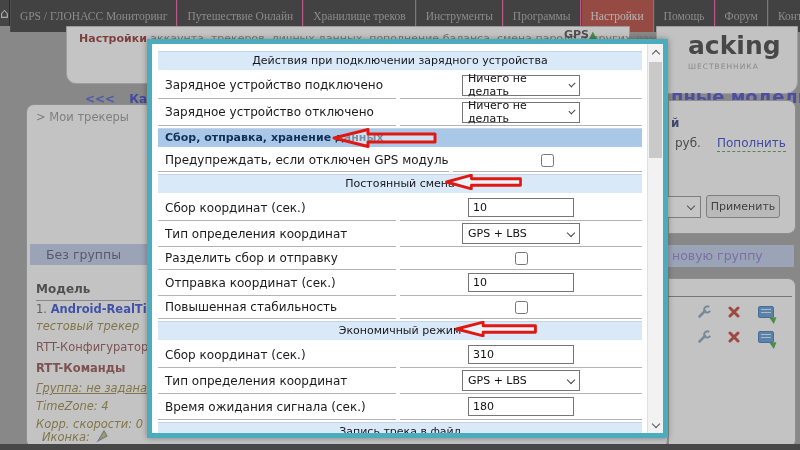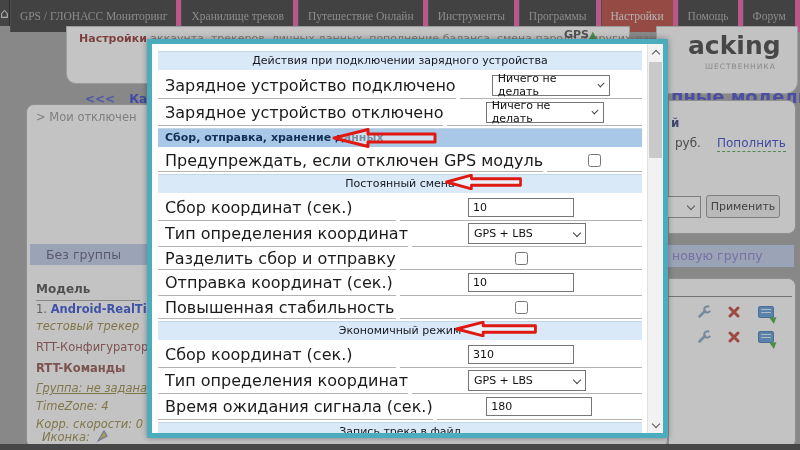--- a/index.html
+++ b/index.html
@@ -2,32 +2,32 @@
 <html><head>
 <meta charset="utf-8">
 <style>
   html,body{margin:0;padding:0;}
   body{font-family:"DejaVu Sans",sans-serif;background:#6f6f6f;}
   .stage{position:relative;width:800px;height:450px;overflow:hidden;background:#9a9a9a;}
 
   
   .nav{position:absolute;left:0;top:0;width:800px;height:26px;background:#161616;display:flex;align-items:stretch;z-index:1;}
   .nav-home{width:34px;display:flex;align-items:center;justify-content:center;background:#2b2b2b;border-right:1px solid #000;color:#cfcfcf;font-size:14px;cursor:pointer;}
-  .nav-item{display:flex;align-items:center;padding:16px 9px;background:#262626;border-left:1px solid #3a3a3a;border-right:5px solid #ec4899;color:#9f9f9f;font-family:"Liberation Serif",serif;font-size:11.5px;white-space:nowrap;cursor:pointer;}
+  .nav-item{display:flex;align-items:center;padding:16px 9px;background:#262626;border-left:1px solid #3a3a3a;border-right:1px solid #ec4899;color:#9f9f9f;font-family:"Liberation Serif",serif;font-size:11.5px;white-space:nowrap;cursor:pointer;}
   .nav-item.active{background:#b03228;color:#e3dede;}
 
   
   .note-box{position:absolute;left:66px;top:26px;width:562px;height:56px;background:#fdfdfd;border:1px solid #bbb;border-radius:0 0 10px 10px;z-index:1;}
   .note-line{position:absolute;left:12px;top:5px;font-size:11px;color:#8c8370;white-space:nowrap;}
   .note-line b{color:#8a1f1f;}
   .logo-box{position:absolute;left:656px;top:26px;width:140px;height:66px;background:#fbfbfb;border:1px solid #c0c0c0;border-radius:0 0 12px 12px;z-index:1;}
   .logo-gps{position:absolute;left:545px;top:28px;z-index:1;font-size:11px;font-weight:bold;color:#3d3d3d;margin-left:19px;}
   .logo-gps .tri{color:#2f9e35;font-size:10px;}
   .logo-big{position:absolute;left:688px;top:31px;z-index:1;font-size:25px;font-weight:bold;color:#2e2e2e;letter-spacing:0;}
-  .logo-tag{position:absolute;left:688px;top:62px;z-index:1;font-size:7.5px;color:#9a9a9a;letter-spacing:1px;margin-left:17px;}
+  .logo-tag{position:absolute;left:688px;top:62px;z-index:1;font-size:7.5px;color:#9a9a9a;letter-spacing:1px;}
 
   .crumbs{position:absolute;left:85px;top:92px;z-index:1;font-size:12px;font-weight:bold;white-space:nowrap;}
   .crumbs .back{color:#3a4fd0;margin-right:14px;}
   .crumbs .map{color:#2233c4;margin-right:10px;}
   .crumbs .sep{color:#777;margin-right:10px;font-weight:normal;}
   .crumbs .mng{color:#6a2fb0;}
 
   .left-panel{position:absolute;left:26px;top:104px;width:640px;height:342px;background:#fcfcfc;border:1px solid #a5a5a5;border-radius:8px;z-index:1;}
   .tree-item{position:absolute;left:36px;top:110px;z-index:1;font-size:11.5px;color:#8a8a8a;}
   .group-bar{position:absolute;left:30px;top:244px;width:636px;height:21px;background:#b9c6e6;z-index:1;}
@@ -67,21 +67,21 @@
   .dim{position:absolute;inset:0;background:rgba(110,110,110,0.40);z-index:5;}
 
   
   .modal{position:absolute;left:147px;top:39px;width:521px;height:399px;background:#fff;border:5px solid #4aacbc;box-sizing:border-box;z-index:10;box-shadow:0 0 6px rgba(0,0,0,0.35);padding-left:44px;}
   .modal-content{position:absolute;left:0;top:0;right:15px;bottom:0;overflow:hidden;padding-top:5px;}
   .mhead{height:18px;margin:2px 6px;background:#d9e9f8;border-top:1px solid #c4d6e6;font-size:11px;color:#17171f;text-align:center;line-height:18px;}
   .mhead.dark{background:#a9c8e8;text-align:left;font-weight:bold;color:#122f55;padding-left:7px;margin:2px 6px;}
   .mrow{display:flex;height:26px;margin:0 6px;}
   .mrow.tall{height:27px;}
   .mrow.chk{height:23px;}
-  .mrow .lbl{flex:1;border-bottom:1px solid #b3b3b3;font-size:16px;color:#1b1b1b;display:flex;align-items:center;padding-left:7px;margin-right:2px;white-space:nowrap;}
+  .mrow .lbl{flex:1;border-bottom:1px solid #b3b3b3;font-size:12px;color:#1b1b1b;display:flex;align-items:center;padding-left:7px;margin-right:2px;white-space:nowrap;}
   .mrow .ctl{width:242px;border-bottom:1px solid #b3b3b3;margin-left:2px;display:flex;align-items:center;justify-content:center;}
   .tinput{width:96px;height:15px;border:1px solid #767676;font-size:11px;font-family:"DejaVu Sans",sans-serif;padding:1px 4px;color:#111;}
   .tselect{width:106px;height:19px;border:1px solid #767676;background:#fff;font-size:11px;color:#111;display:flex;align-items:center;justify-content:space-between;padding:0 5px;cursor:pointer;gap:32px;}
   .tselect .chev{margin-top:-2px;}
   .cbox{width:13px;height:13px;margin:0;}
   
   .msb{position:absolute;top:0;right:0;width:15px;bottom:0;background:#f2f2f2;border-left:1px solid #e0e0e0;}
   .msb-btn{position:absolute;left:0;width:15px;height:16px;display:flex;align-items:center;justify-content:center;cursor:pointer;}
   .msb-btn.up{top:0;}
   .msb-btn.down{bottom:0;}
@@ -95,22 +95,22 @@
 </head>
 <body>
 
 <div class="stage">
 
   <div class="nav">
     <div class="nav-home">
         <span>⌂</span>
       </div>
     <div class="nav-item">GPS / ГЛОНАСС Мониторинг</div>
+    <div class="nav-item">Путешествие Онлайн</div>
     <div class="nav-item">Хранилище треков</div>
-    <div class="nav-item">Путешествие Онлайн</div>
     <div class="nav-item">Инструменты</div>
     <div class="nav-item">Программы</div>
     <div class="nav-item active">Настройки</div>
     <div class="nav-item">Помощь</div>
     <div class="nav-item">Форум</div>
     <div class="nav-item">Контакты</div>
 
   </div>
 
   <div class="note-box">
@@ -120,21 +120,21 @@
   <div class="logo-box"></div>
   <div class="logo-gps"><span>GPS</span><span class="tri">▲</span></div>
   <div class="logo-big">acking</div>
   <div class="logo-tag">ШЕСТВЕННИКА</div>
 
   <div class="crumbs">
     <span class="back">&lt;&lt;&lt;</span><span class="map">Карта</span><span class="sep">|</span><span class="mng">Управл</span>
   </div>
 
   <div class="left-panel"></div>
-  <div class="tree-item"><span>&gt;</span>&nbsp;<span>Мои отключен</span></div>
+  <div class="tree-item"><span>&gt;</span>&nbsp;<span>Мои трекеры</span></div>
 
   <div class="group-bar"><span>Без группы</span></div>
   <div class="col-model">Модель</div>
 
   <div class="trk-name">
     <span class="idx">1.</span>
     <a href="#">Android-RealTimeTra</a>
   </div>
   <div class="olv" style="top:319px;">тестовый трекер</div>
   <div class="mrn" style="top:340px;">RTT-Конфигуратор</div>

